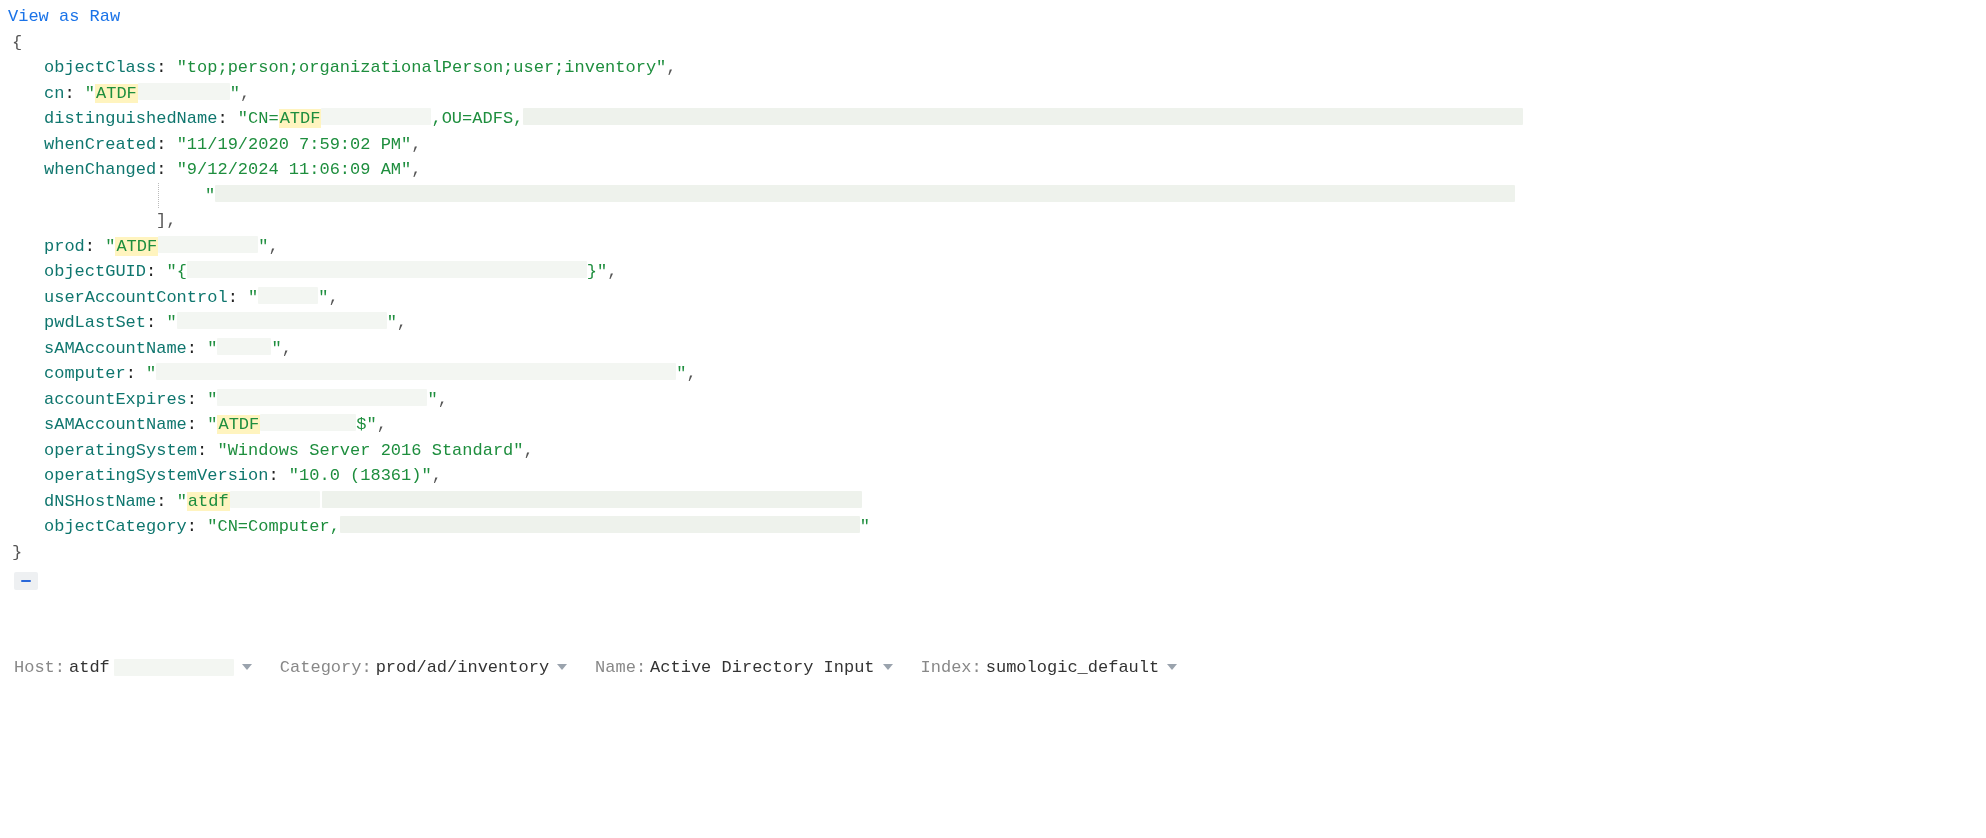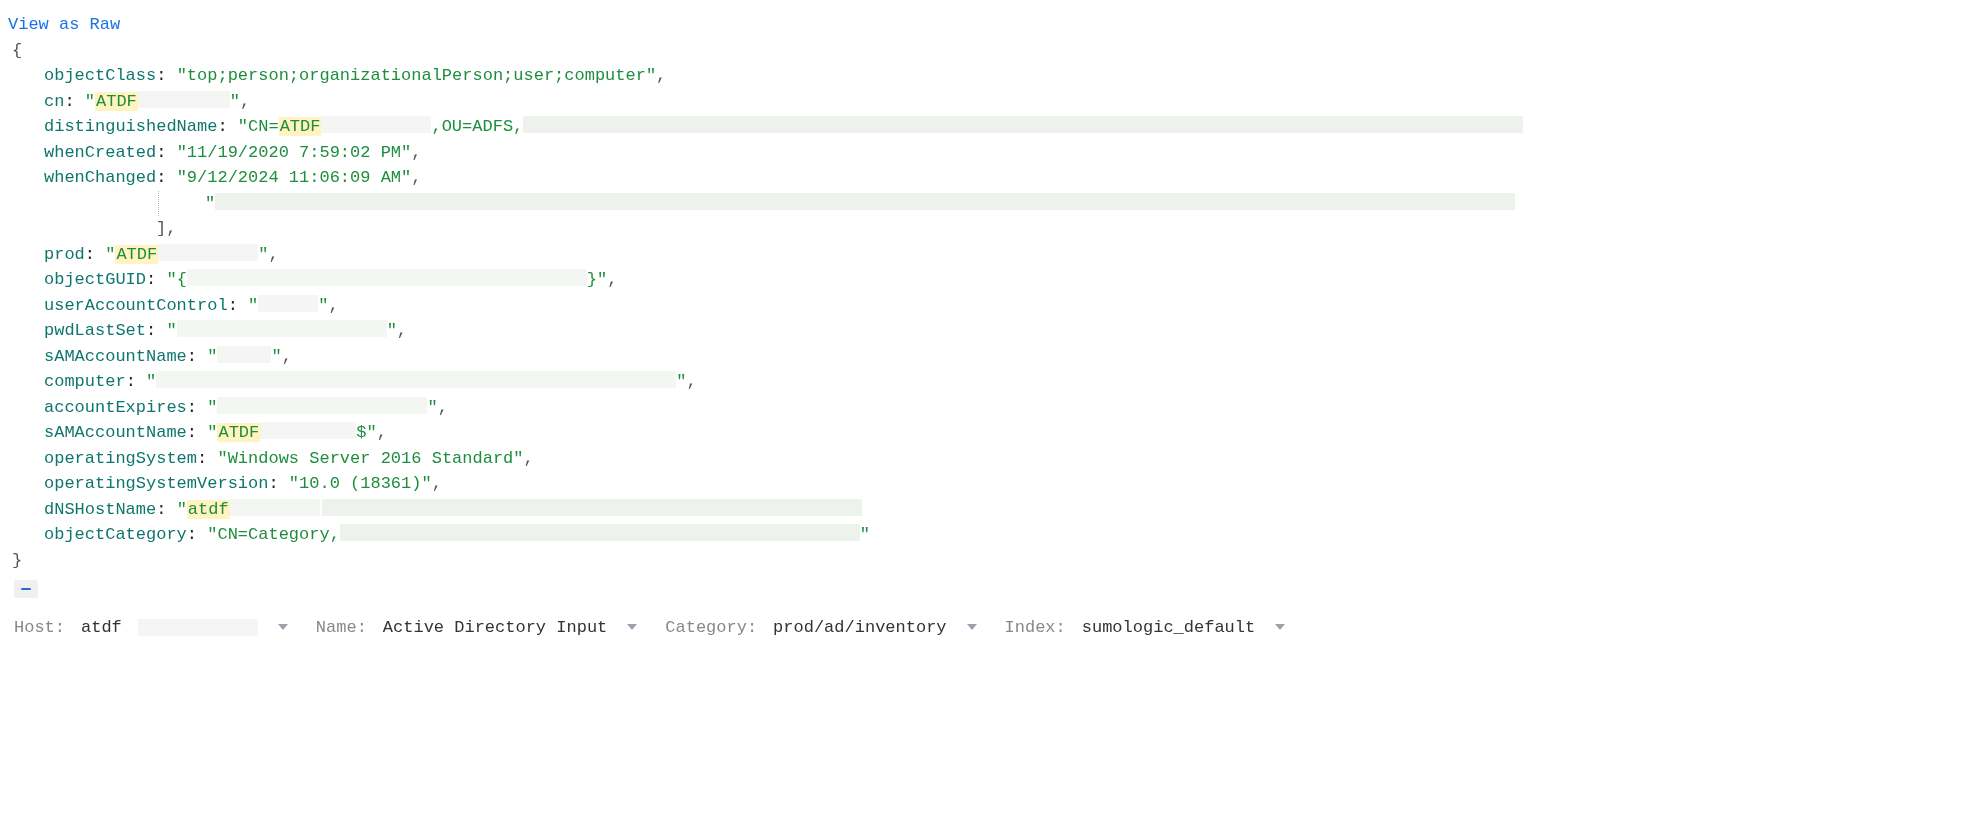--- a/index.html
+++ b/index.html
@@ -6,21 +6,21 @@
   html, body {
     margin: 0;
     padding: 0;
     font-family: "Consolas", "Menlo", "Monaco", "Courier New", monospace;
     font-size: 17px;
     line-height: 1.5;
     color: #222;
     background: #fff;
     width: 1986px;
   }
-  .wrap { padding: 12px 8px 8px 8px; }
+  .wrap { padding: 4px 8px 8px 8px; }
   .view-raw { color: #1a73e8; cursor: pointer; }
   .json-block { padding-left: 4px; }
   .json-body { padding-left: 32px; }
   .key { color: #0f766e; }
   .colon { color: #222; }
   .str { color: #1e8e3e; }
   .punct { color: #555; }
   .member-head { display: flex; align-items: center; }
   .tri {
     display:inline-block;
@@ -61,21 +61,21 @@
     width: 10px; height: 2px; background: #2a68d9; border-radius: 1px;
   }
   .meta-bar {
     display:flex;
     gap: 28px;
     align-items:center;
     padding: 6px 6px 12px 6px;
     margin-top: 10px;
     font-family: "Consolas", "Menlo", "Monaco", "Courier New", monospace;
   }
-  .meta-item { display:flex; align-items:center; gap:16px; color:#555; cursor:pointer; }
+  .meta-item { display:flex; align-items:center; gap:4px; color:#555; cursor:pointer;margin-top:48px; }
   .meta-label { color: #888; }
   .meta-val { color: #333; }
   .chev {
     display:inline-block;
     width:0; height:0;
     border-left:5px solid transparent;
     border-right:5px solid transparent;
     border-top:6px solid #9aa3ad;
     margin-left: 4px;
   }
@@ -87,21 +87,21 @@
 <div class="wrap">
 
   <div class="view-raw">View as Raw</div>
 
   <div class="json-block">
     <div class="line"><span class="punct">{</span></div>
 
     <div class="json-body">
 
       <div class="line">
-        <span class="key">objectClass</span><span class="colon">: </span><span class="str">"<span>top;person;organizationalPerson;user;computer</span>"</span><span class="punct">,</span>
+        <span class="key">objectClass</span><span class="colon">: </span><span class="str">"<span>top;person;organizationalPerson;user;inventory</span>"</span><span class="punct">,</span>
       </div>
 
       <div class="line">
         <span class="key">cn</span><span class="colon">: </span><span class="str">"</span><span class="str hl">ATDF</span><span class="redact" style="width:92px;"></span><span class="str">"</span><span class="punct">,</span>
       </div>
 
       <div class="line">
         <span class="key">distinguishedName</span><span class="colon">: </span><span class="str">"<span>CN=</span></span><span class="str hl">ATDF</span><span class="redact" style="width:110px;"></span><span class="str">,OU=ADFS,</span><span class="redact dk" style="width:1000px;"></span>
       </div>
 
@@ -158,49 +158,49 @@
 
       <div class="line">
         <span class="key">operatingSystemVersion</span><span class="colon">: </span><span class="str">"<span>10.0 (18361)</span>"</span><span class="punct">,</span>
       </div>
 
       <div class="line">
         <span class="key">dNSHostName</span><span class="colon">: </span><span class="str">"</span><span class="str hl">atdf</span><span class="redact" style="width:90px;"></span><span class="redact dk" style="width:540px; margin-left:2px;"></span>
       </div>
 
       <div class="line">
-        <span class="key">objectCategory</span><span class="colon">: </span><span class="str">"<span>CN=Category,</span></span><span class="redact dk" style="width:520px;"></span><span class="str">"</span>
+        <span class="key">objectCategory</span><span class="colon">: </span><span class="str">"<span>CN=Computer,</span></span><span class="redact dk" style="width:520px;"></span><span class="str">"</span>
       </div>
 
     </div>
 
     <div class="line"><span class="punct">}</span></div>
   </div>
 
   <div class="minus-badge">
     <span class="dash"></span>
   </div>
 
   <div class="meta-bar">
     <div class="meta-item">
       <span class="meta-label">Host:</span>
         <span class="meta-val">atdf</span>
         <span class="redact" style="width:120px;"></span>
         <span class="chev"></span>
     </div>
     <div class="meta-item">
+      <span class="meta-label">Category:</span>
+        <span class="meta-val">prod/ad/inventory</span>
+        <span class="chev"></span>
+    </div>
+    <div class="meta-item">
       <span class="meta-label">Name:</span>
         <span class="meta-val">Active Directory Input</span>
         <span class="chev"></span>
     </div>
     <div class="meta-item">
-      <span class="meta-label">Category:</span>
-        <span class="meta-val">prod/ad/inventory</span>
-        <span class="chev"></span>
-    </div>
-    <div class="meta-item">
       <span class="meta-label">Index:</span>
         <span class="meta-val">sumologic_default</span>
         <span class="chev"></span>
     </div>
   </div>
 
 </div>
 
 </body></html>

